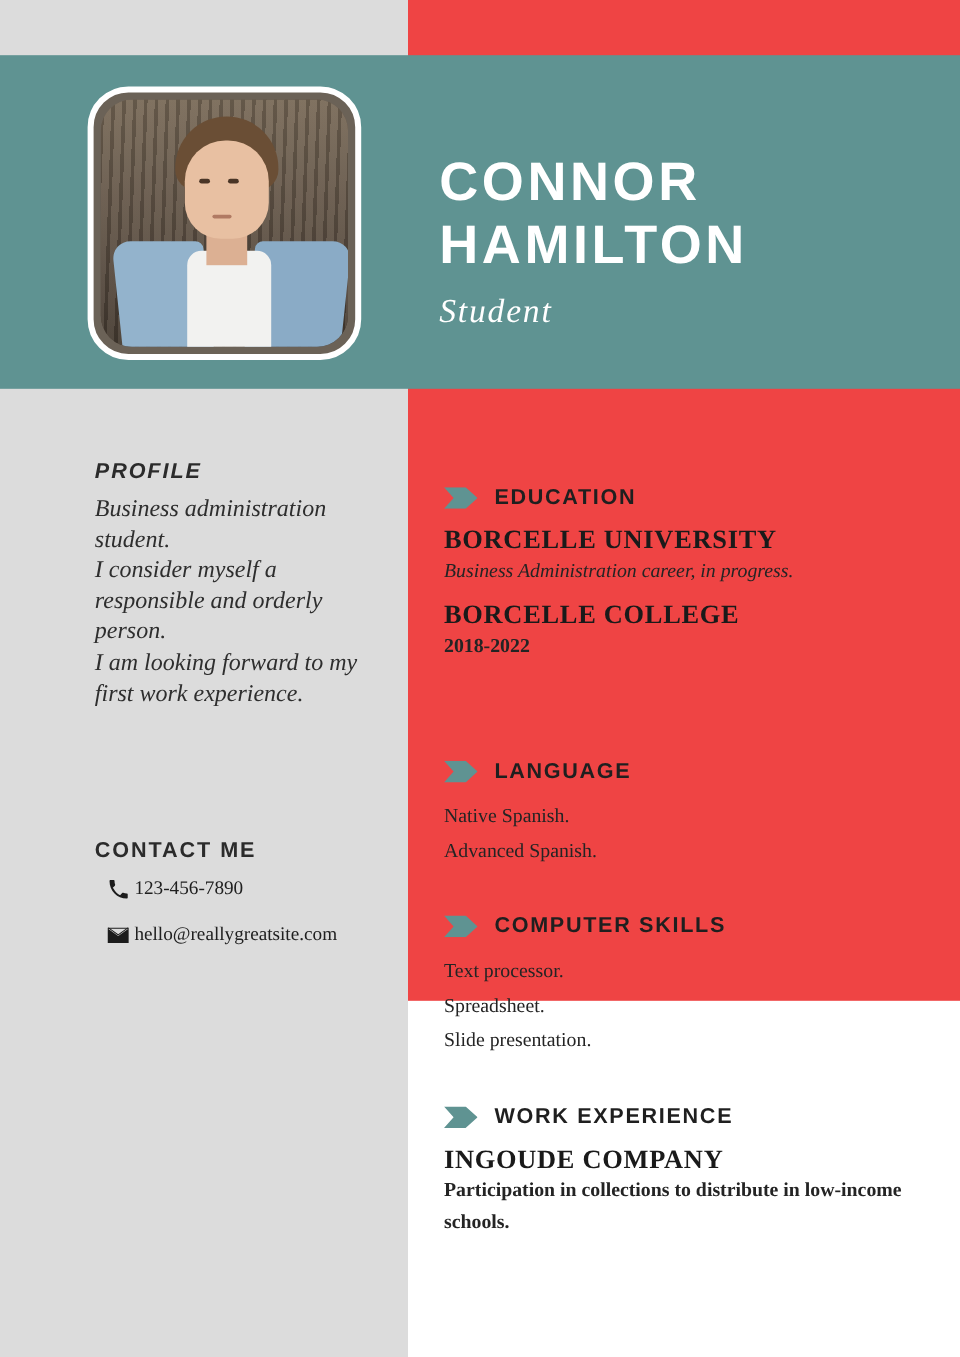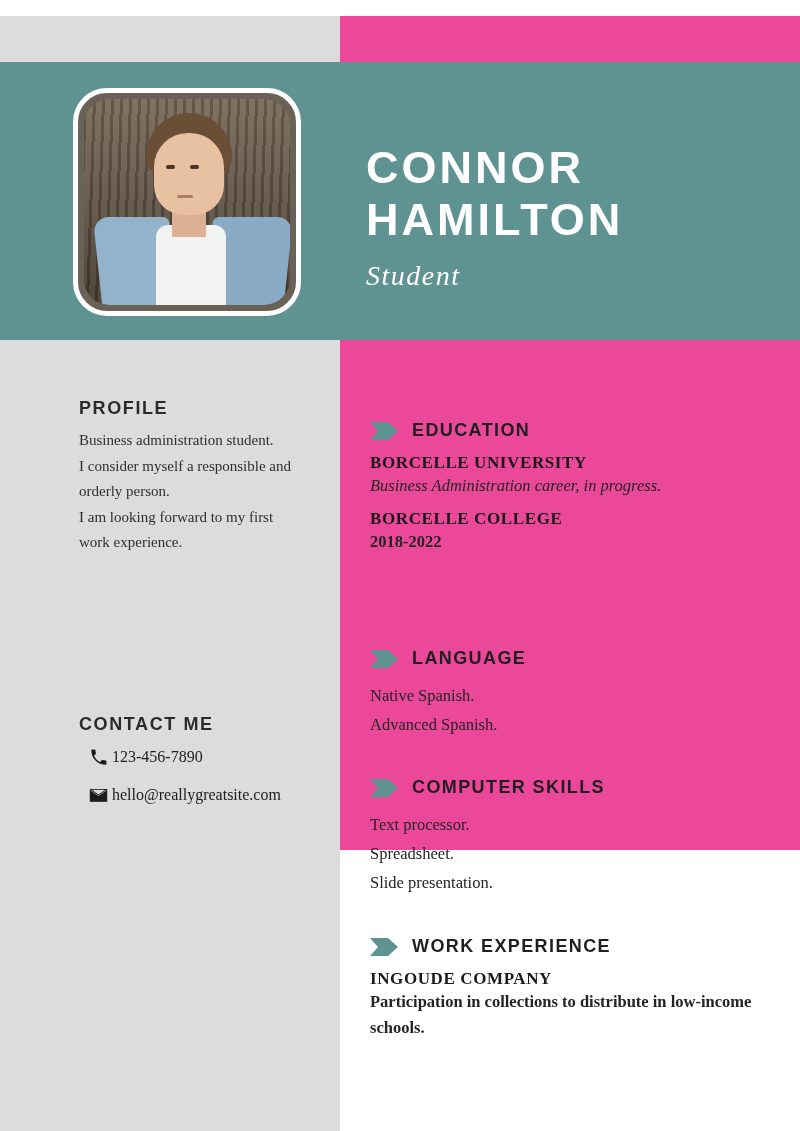--- a/index.html
+++ b/index.html
@@ -11,24 +11,24 @@
     height: 1131px;
     background: #ffffff;
     font-family: "Liberation Serif", serif;
     position: relative;
     overflow: hidden;
   }
 
   .page {
     position: absolute;
     left: 0;
-    top: 16px;
+    top: 0;
     width: 800px;
     height: 834px;
-    background: #ec4899;
+    background: #ef4444;
   }
 
   
   .left-col {
     position: absolute;
     left: 0;
     top: 0;
     width: 340px;
     height: 1131px;
     background: #dcdcdc;
@@ -135,32 +135,33 @@
 
   
   .section-title-left {
     position: absolute;
     font-family: "Liberation Sans", sans-serif;
     font-weight: bold;
     font-size: 18px;
     letter-spacing: 1.6px;
     color: #2b2b2b;
   }
-  #profile-title { left: 79px; top: 382px; }
+  #profile-title { left: 79px; top: 382px; font-style: italic; }
   #contact-title { left: 79px; top: 698px; }
 
   .profile-text {
     position: absolute;
     left: 79px;
     top: 412px;
     width: 222px;
-    font-size: 15px;
+    font-size: 20px;
     line-height: 25.6px;
     color: #2e2e2e;
     white-space: pre-line;
+    font-style: italic;
   }
 
   .contact-list {
     position: absolute;
     left: 84px;
     top: 730px;
     width: 250px;
   }
   .contact-row {
     display: flex;
@@ -208,21 +209,21 @@
   .sec-title {
     font-family: "Liberation Sans", sans-serif;
     font-weight: bold;
     font-size: 18px;
     letter-spacing: 1.4px;
     color: #1f1f1f;
   }
   .entry-title {
     font-family: "Liberation Serif", serif;
     font-weight: bold;
-    font-size: 17px;
+    font-size: 22px;
     letter-spacing: 0.6px;
     color: #1a1a1a;
   }
   .entry-sub-italic {
     font-style: italic;
     font-size: 16.5px;
     line-height: 26px;
     color: #242424;
   }
   .entry-sub {

